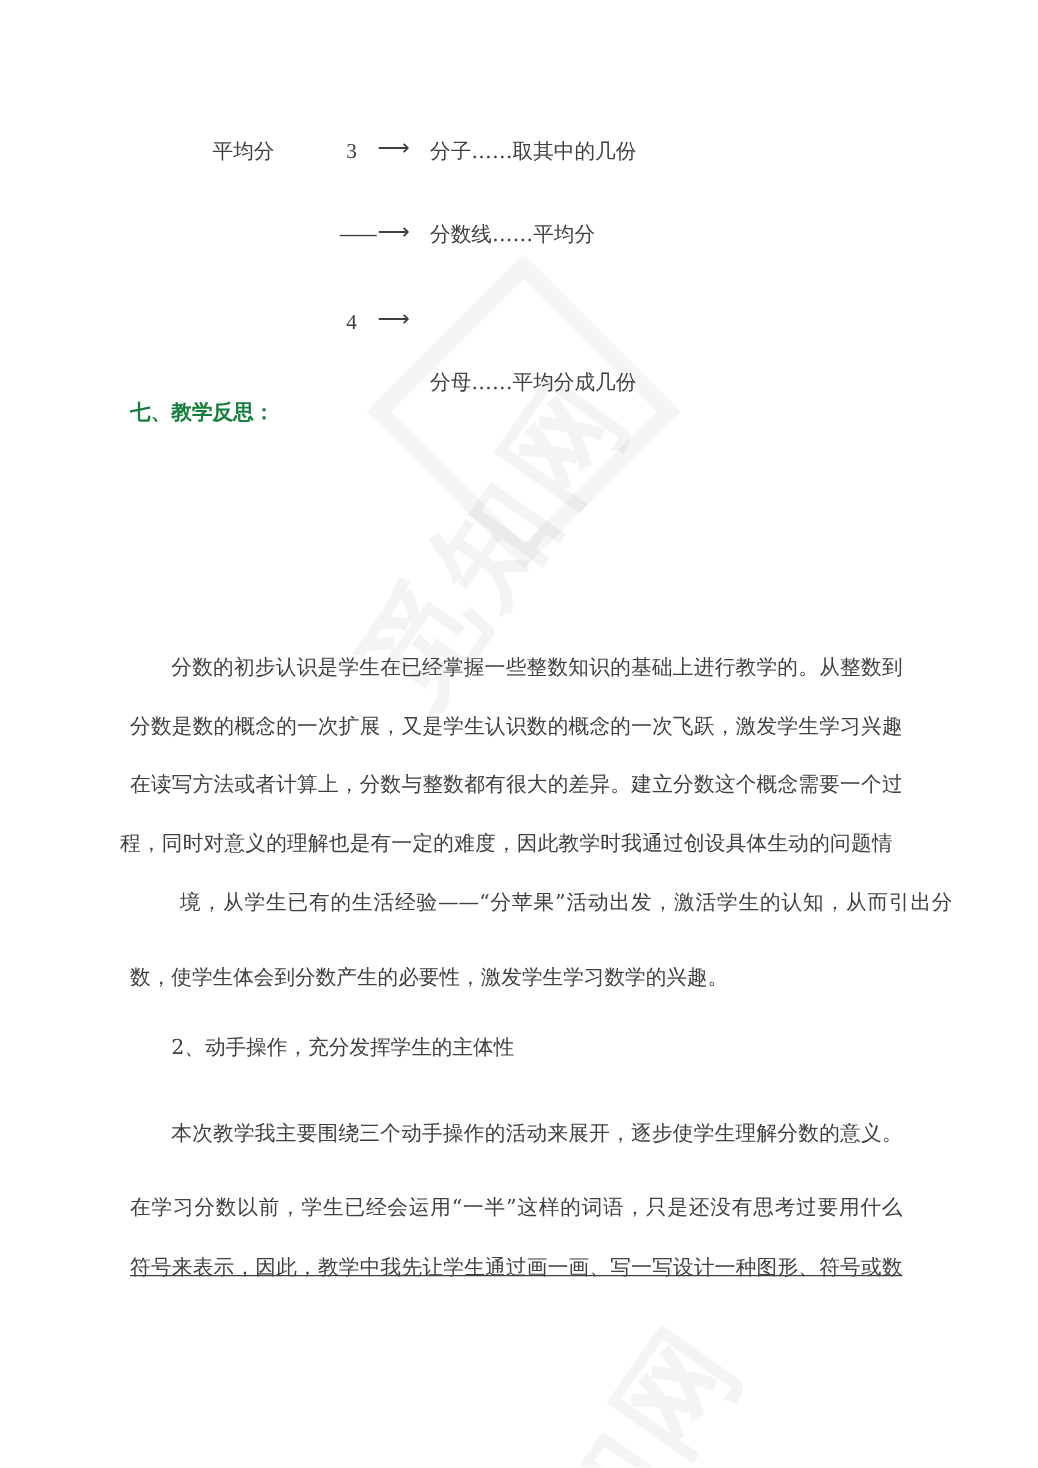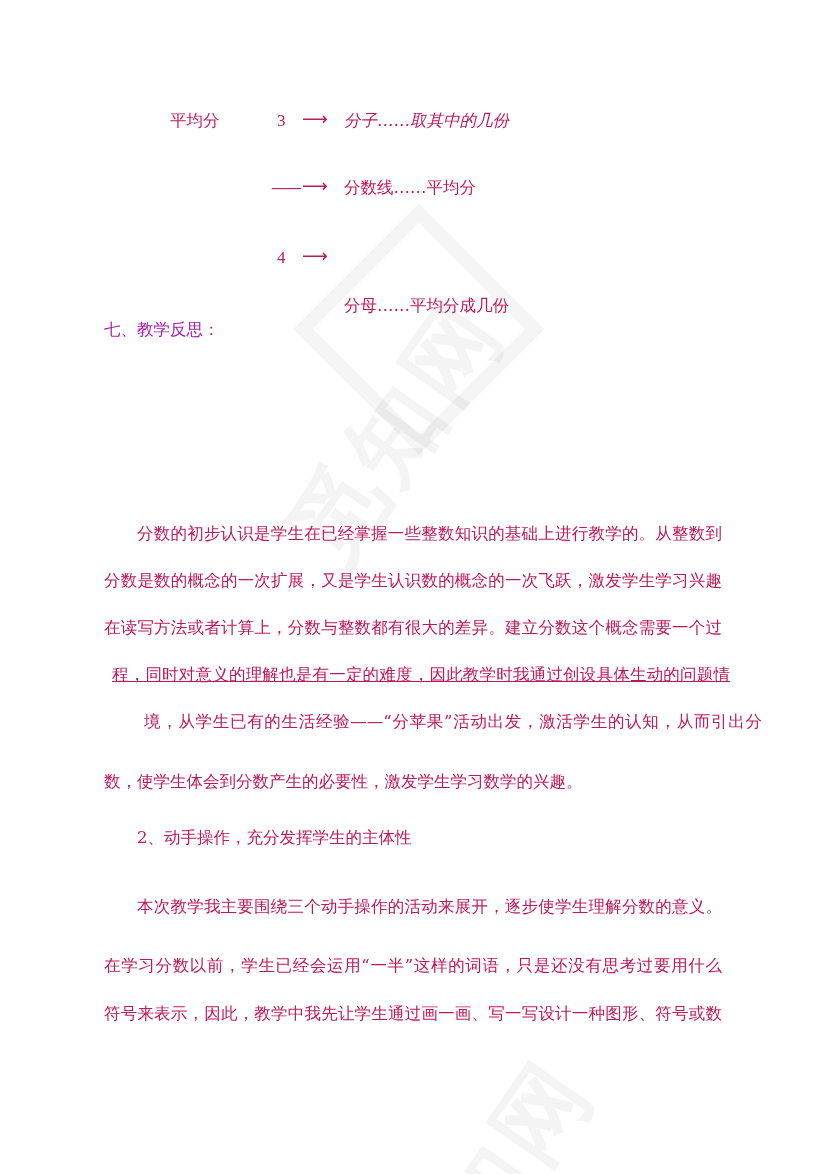--- a/index.html
+++ b/index.html
@@ -19,35 +19,35 @@
       position: absolute;
       left: 0; top: 0;
       width: 830px;
       height: 1174px;
     }
     .line {
       position: absolute;
       white-space: nowrap;
       font-size: 16.5px;
       line-height: 22px;
-      color: #be185d;
+      color: #404040;
     }
     .mono-num {
       font-family: "Liberation Serif", serif;
       font-size: 17px;
     }
     .arrow {
       display: inline-block;
       font-family: "DejaVu Sans", sans-serif;
       font-size: 18px;
     }
     .heading {
-      font-weight: normal;
+      font-weight: bold;
       font-size: 16.5px;
-      color: #a21caf;
+      color: #15803d;
     }
     .para-line {
       width: 620px;
       text-align: justify;
       text-align-last: justify;
     }
     .para-line.last {
       text-align-last: left;
       margin-top: 13px;
     }
@@ -76,45 +76,45 @@
 <div class="page">
 
   <div class="watermark" style="left:250px; top:370px;">觅知网</div>
   <div class="wm-box" style="left:330px; top:240px; width:150px; height:150px;"></div>
   <div class="watermark" style="left:340px; top:1130px;">觅知网</div>
 
   <div>
     <span class="line" style="left:170px; top:110px;">平均分</span>
     <span class="line mono-num" style="left:277px; top:110px;">3</span>
     <span class="line arrow" style="left:302px; top:108px;">⟶</span>
-    <span class="line" style="left:344px; top:110px;font-style:italic;">分子……取其中的几份</span>
+    <span class="line" style="left:344px; top:110px;">分子……取其中的几份</span>
 
     <span class="line" style="left:271px; top:177px; letter-spacing:-2px;">——</span>
     <span class="line arrow" style="left:302px; top:175px;">⟶</span>
     <span class="line" style="left:344px; top:177px;">分数线……平均分</span>
 
     <span class="line mono-num" style="left:277px; top:247px;">4</span>
     <span class="line arrow" style="left:302px; top:245px;">⟶</span>
     <span class="line" style="left:344px; top:247px;margin-top:48px;">分母……平均分成几份</span>
   </div>
 
   <div class="line heading" style="left:104px; top:319px;">七、教学反思：</div>
 
 
 
   <div>
     <div class="line para-line" style="left:137px; top:523px; width:585px;">分数的初步认识是学生在已经掌握一些整数知识的基础上进行教学的。从整数到</div>
     <div class="line para-line" style="left:104px; top:570px; width:618px;">分数是数的概念的一次扩展，又是学生认识数的概念的一次飞跃，激发学生学习兴趣</div>
     <div class="line para-line" style="left:104px; top:617px; width:618px;">在读写方法或者计算上，分数与整数都有很大的差异。建立分数这个概念需要一个过</div>
-    <div class="line para-line" style="left:112px; top:664px; width:618px;text-decoration:underline;">程，同时对意义的理解也是有一定的难度，因此教学时我通过创设具体生动的问题情</div>
+    <div class="line para-line" style="left:96px; top:664px; width:618px;">程，同时对意义的理解也是有一定的难度，因此教学时我通过创设具体生动的问题情</div>
     <div class="line para-line" style="left:104px; top:711px; width:618px;margin-left:40px;">境，从学生已有的生活经验——“分苹果”活动出发，激活学生的认知，从而引出分</div>
     <div class="line para-line last" style="left:104px; top:758px; width:618px;">数，使学生体会到分数产生的必要性，激发学生学习数学的兴趣。</div>
   </div>
 
   <div class="line" style="left:137px; top:827px;">2、动手操作，充分发挥学生的主体性</div>
 
   <div>
     <div class="line para-line" style="left:137px; top:896px; width:585px;">本次教学我主要围绕三个动手操作的活动来展开，逐步使学生理解分数的意义。</div>
     <div class="line para-line" style="left:104px; top:955px; width:618px;">在学习分数以前，学生已经会运用“一半”这样的词语，只是还没有思考过要用什么</div>
-    <div class="line para-line" style="left:104px; top:1003px; width:618px;">符号来表示，因此，教学中我先让学生通过画一画、写一写设计一种图形、符号或数</div>
+    <div class="line para-line" style="left:104px; top:1003px; width:618px;text-decoration:underline;">符号来表示，因此，教学中我先让学生通过画一画、写一写设计一种图形、符号或数</div>
   </div>
 
 </div>
 
 </body></html>

